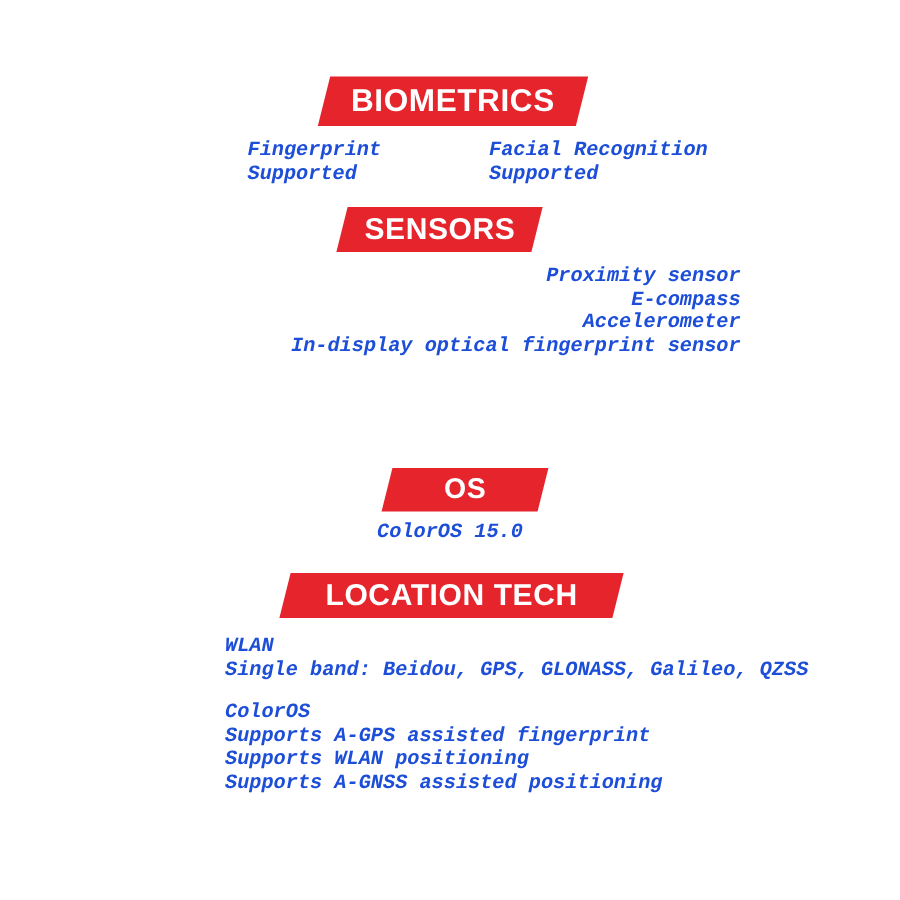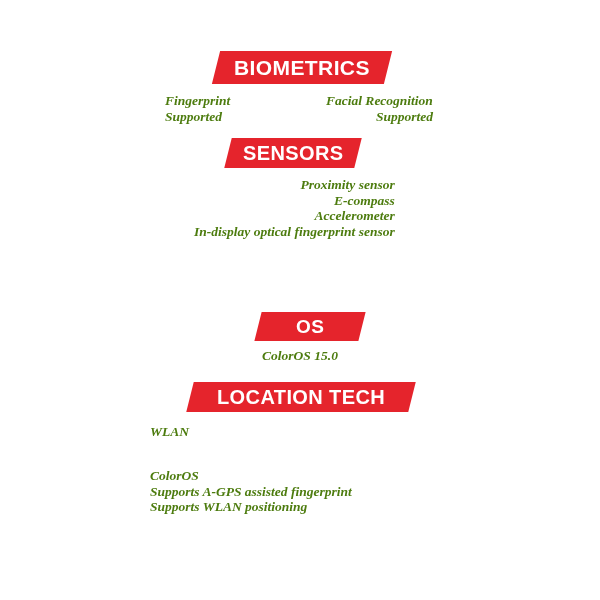--- a/index.html
+++ b/index.html
@@ -74,28 +74,28 @@
   }
   #banner-location .banner-label { font-size: 20px; }
 
   
   .spec-text {
     position: absolute;
     font-style: italic;
     font-weight: bold;
     font-size: 13.5px;
     line-height: 15.5px;
-    color: #4d7c0f;
+    color: #1d4ed8;
     white-space: nowrap;
-    font-family: Liberation Serif, serif;
+    font-family: Liberation Mono, monospace;
   }
 
   
   #biometrics-col-fingerprint { left: 165px; top: 93px; }
-  #biometrics-col-face        { left: 326px; top: 93px; text-align: right; }
+  #biometrics-col-face        { left: 326px; top: 93px; }
   .spec-line { display: block; }
 
   
   #sensors-list {
     left: 194px;
     top: 177px;
     text-align: right;
   }
 
   
@@ -146,21 +146,23 @@
   </div>
 
   <div class="spec-text" id="os-value">ColorOS 15.0</div>
 
   <div class="banner" id="banner-location">
     <span class="banner-label">LOCATION TECH</span>
   </div>
 
   <div class="spec-text" id="location-gnss">
     <span class="spec-line">WLAN</span>
+    <span class="spec-line">Single band: Beidou, GPS, GLONASS, Galileo, QZSS</span>
   </div>
 
   <div class="spec-text" id="location-others">
     <span class="spec-line">ColorOS</span>
     <span class="spec-line">Supports A-GPS assisted fingerprint</span>
     <span class="spec-line">Supports WLAN positioning</span>
+    <span class="spec-line">Supports A-GNSS assisted positioning</span>
   </div>
 
 </div>
 
 </body></html>

